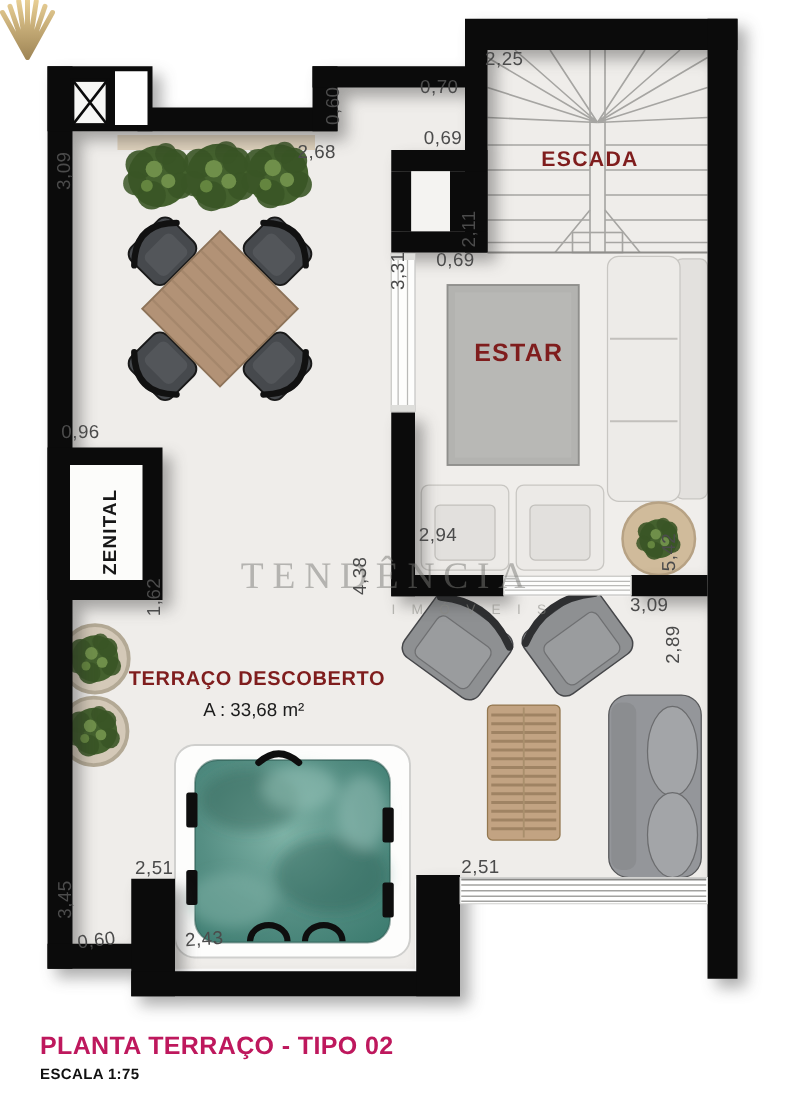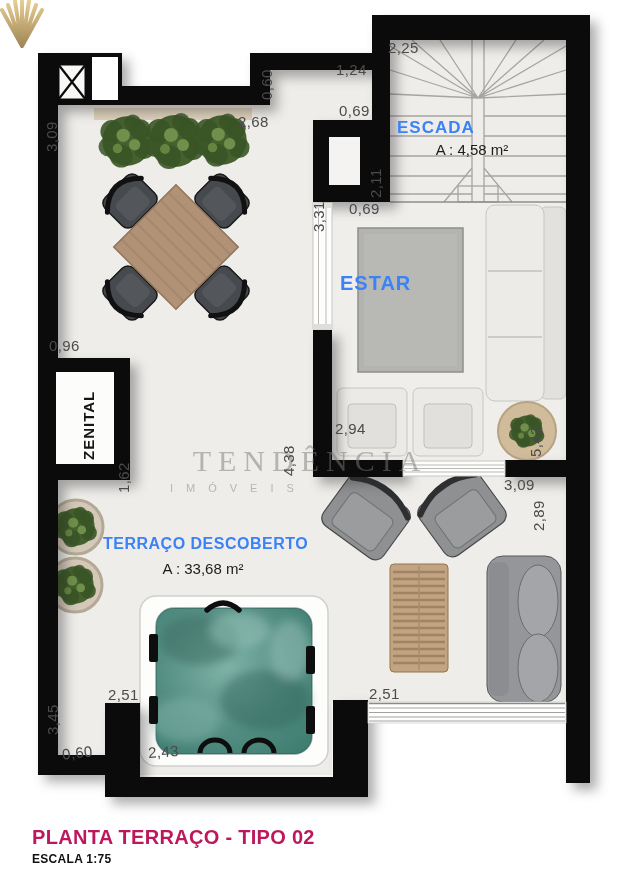--- a/index.html
+++ b/index.html
@@ -1,21 +1,21 @@
 <!DOCTYPE html>
 <html><head>
 <meta charset="utf-8">
 <style>
   html,body{margin:0;padding:0;background:#ffffff;}
   .stage{position:relative;width:632px;height:885px;background:#ffffff;overflow:hidden;
          font-family:"Liberation Sans",sans-serif;}
   .stage svg{position:absolute;left:0;top:0;}
   .lbl{position:absolute;white-space:nowrap;}
   
-  .room-name{font-weight:600;color:#3b82f6;}
+  .room-name{font-weight:600;color:#7f1d1d;text-align:center;}
   .room-area{font-weight:400;color:#1c1c1c;text-align:center;}
   .escada-name{left:397px;top:118px;width:150px;font-size:17px;letter-spacing:1px;}
   .escada-area{left:397px;top:141px;width:150px;font-size:15px;}
   .estar-name{left:340px;top:272px;width:150px;font-size:20px;letter-spacing:1px;}
   .estar-area{left:340px;top:299px;width:150px;font-size:16px;}
   .terraco-name{left:103px;top:535px;width:200px;font-size:16px;letter-spacing:.5px;}
   .terraco-area{left:103px;top:560px;width:200px;font-size:15px;}
   .zenital-name{left:98px;top:442px;width:78px;height:18px;font-size:15px;font-weight:600;
                 letter-spacing:1px;color:#161616;transform:rotate(-90deg);transform-origin:0 100%;}
   
@@ -26,21 +26,21 @@
   .d4{left:336px;top:62px}.d5{left:339px;top:103px}.d6{left:388px;top:40px}
   .d7{left:384px;top:182px}.d8{left:327px;top:216px}.d9{left:349px;top:201px}
   .d10{left:49px;top:338px}.d11{left:132px;top:477px}.d12{left:297px;top:460px}
   .d13{left:335px;top:421px}.d14{left:544px;top:441px}.d15{left:504px;top:477px}
   .d16{left:547px;top:515px}.d17{left:108px;top:687px}.d18{left:61px;top:719px}
   .d19{left:62px;top:745px;transform:rotate(-7deg)}.d20{left:148px;top:744px;transform:rotate(-4deg)}
   .d21{left:369px;top:686px}
   
   .wm-name{left:150px;top:444px;width:320px;text-align:center;font-family:"Liberation Serif",serif;
            font-size:30px;letter-spacing:7px;color:rgba(122,122,118,.5);}
-  .wm-sub{left:170px;top:482px;width:280px;text-align:left;font-size:11px;letter-spacing:13px;
+  .wm-sub{left:170px;top:482px;width:280px;text-align:right;font-size:11px;letter-spacing:13px;
           color:rgba(134,134,130,.55);}
   .wm-logo{position:absolute;left:289px;top:394px;width:44px;height:48px;opacity:.8;}
   
   .footer-1{left:32px;top:826px;font-size:20px;font-weight:700;color:#be185d;letter-spacing:.3px;}
   .footer-2{left:32px;top:852px;font-size:12px;font-weight:700;color:#101010;letter-spacing:.3px;}
 </style>
 </head>
 <body>
 
 <div class="stage">
@@ -252,31 +252,30 @@
         <linearGradient id="goldGradWm" x1="0" y1="0" x2="0" y2="1">
     <stop offset="0%" stop-color="#e3c37a"></stop>
           <stop offset="100%" stop-color="#8a6a2f"></stop>
   </linearGradient>
       </defs>
 </svg>
 <div class="lbl wm-name">TENDÊNCIA</div>
 <div class="lbl wm-sub">IMÓVEIS</div>
 
 <div class="lbl room-name escada-name">ESCADA</div>
-<div class="lbl room-area escada-area">A : 4,58 m²</div>
 <div class="lbl room-name estar-name">ESTAR</div>
 <div class="lbl room-name terraco-name">TERRAÇO DESCOBERTO</div>
 <div class="lbl room-area terraco-area">A : 33,68 m²</div>
 <div class="lbl zenital-name">ZENITAL</div>
 
 <div>
       <span class="dim d1 v">3,09</span>
       <span class="dim d2">2,68</span>
       <span class="dim d3 v">0,60</span>
-      <span class="dim d4">1,24</span>
+      <span class="dim d4">0,70</span>
       <span class="dim d5">0,69</span>
       <span class="dim d6">2,25</span>
       <span class="dim d7 v">2,11</span>
       <span class="dim d8 v">3,31</span>
       <span class="dim d9">0,69</span>
       <span class="dim d10">0,96</span>
       <span class="dim d11 v">1,62</span>
       <span class="dim d12 v">4,38</span>
       <span class="dim d13">2,94</span>
       <span class="dim d14 v">5,42</span>

